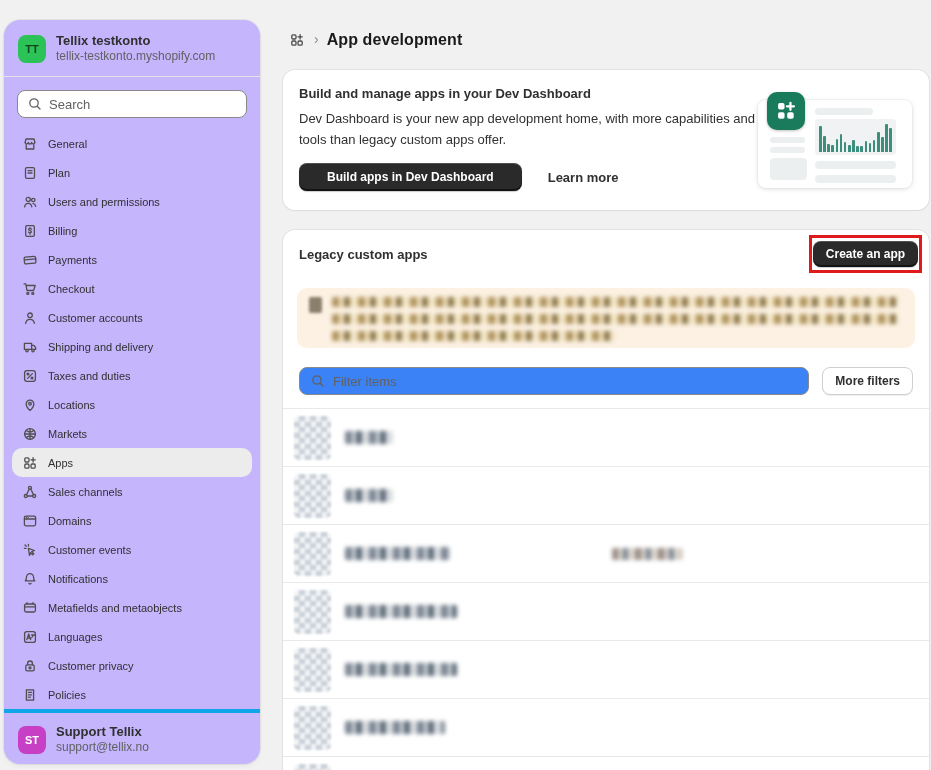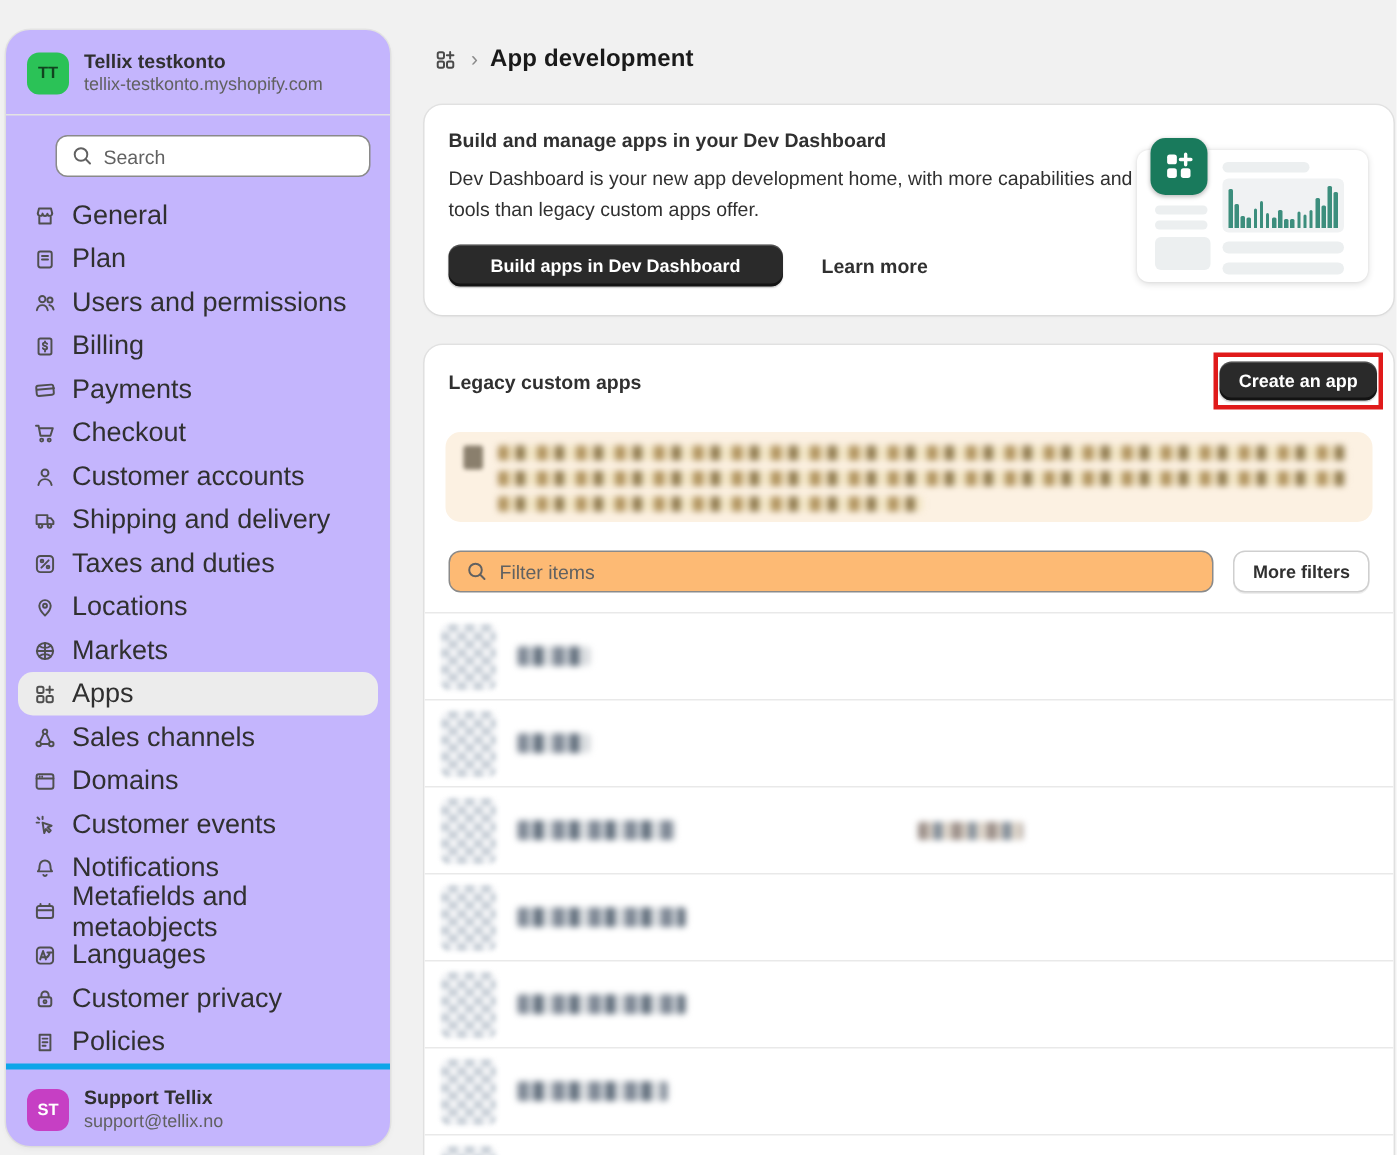--- a/index.html
+++ b/index.html
@@ -32,33 +32,33 @@
     font-size:11px; font-weight:700;
   }
   .avatar.green   { background:#2bc257; color:#11441f; }
   .avatar.magenta { background:#c63fc4; color:#ffffff; }
   .store-name  { font-size:13px; font-weight:700; line-height:16px; color:#303030; }
   .store-domain{ font-size:12px; color:#616161; line-height:15px; }
 
   .sb-search { padding:13px 13px 6px; }
   .search-box {
     height:28px; background:#fff; border:1px solid #8a8a8a; border-radius:8px;
-    display:flex; align-items:center; gap:6px; padding:0 9px; color:#616161;margin-left:20px;
+    display:flex; align-items:center; gap:6px; padding:0 9px; color:#616161;
   }
   .search-box input {
     border:none; outline:none; background:transparent; width:100%;
     font-family:inherit; font-size:13px; color:#303030;
   }
   .search-box input::placeholder { color:#616161; }
 
   .sb-nav { flex:1; padding:5px 8px 0; }
   .nav-item {
     display:flex; align-items:center; gap:10px;
     height:29px; padding:0 10px; border-radius:10px;
-    font-size:18px; font-weight:500; color:#303030; cursor:pointer;
+    font-size:11px; font-weight:500; color:#303030; cursor:pointer;
   }
   .nav-item.selected { background:#ececec; }
   .nav-item .icon { color:#4f4f4f; width:16px; height:16px; }
 
   .sb-footer {
     border-top:4px solid #0ea5e9; padding:11px 14px;
     display:flex; align-items:center; gap:10px;
   }
 
   
@@ -130,21 +130,21 @@
   }
   .banner-lines { flex:1; padding-top:1px; }
   .banner-line {
     height:10px; border-radius:2px; margin-bottom:7px; max-width:565px;
     background: repeating-linear-gradient(90deg,#b1945f 0 7px,#ecdcba 7px 12px,#8f7a4e 12px 18px,#f3e6c6 18px 26px);
     filter: blur(2.2px);
   }
 
   .filter-row { position:absolute; left:16px; top:137px; width:614px; display:flex; gap:13px; }
   .filter-box {
-    flex:1; height:28px; background:#fdba74; border:1px solid #8a8a8a; border-radius:8px;
+    flex:1; height:28px; background:#3b82f6; border:1px solid #8a8a8a; border-radius:8px;
     display:flex; align-items:center; gap:7px; padding:0 10px; color:#616161;
   }
   .filter-box input {
     border:none; outline:none; background:transparent; width:100%;
     font-family:inherit; font-size:13px; color:#303030;
   }
   .filter-box input::placeholder { color:#616161; }
   .btn-secondary {
     height:28px; padding:0 12px; background:#fff; cursor:pointer;
     border:1px solid #cfcfcf; border-radius:8px;

